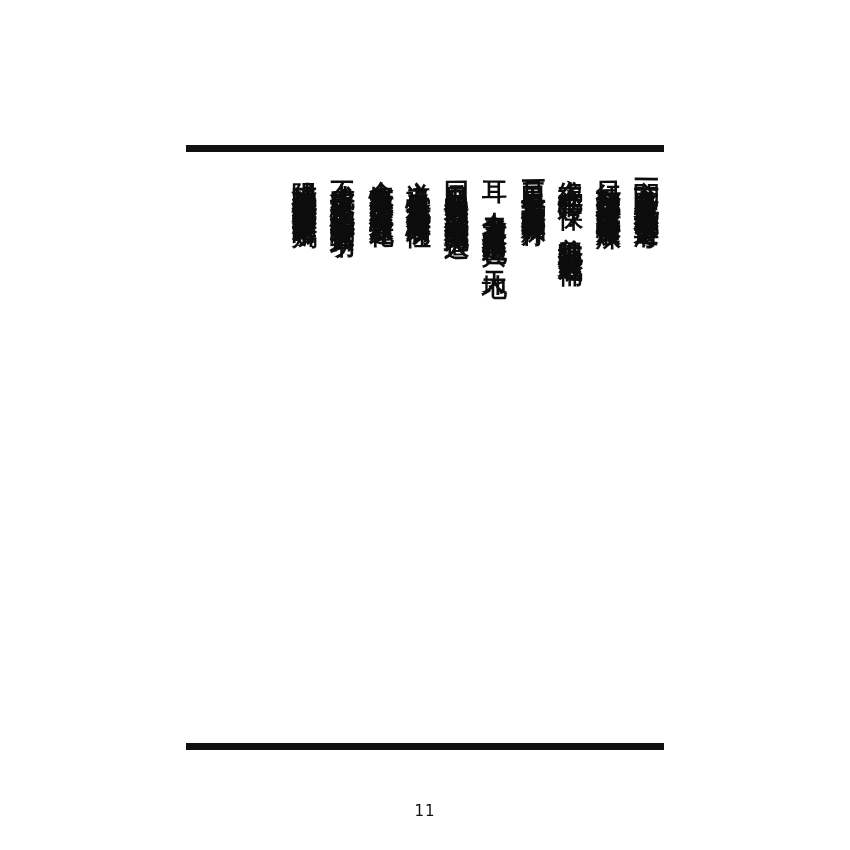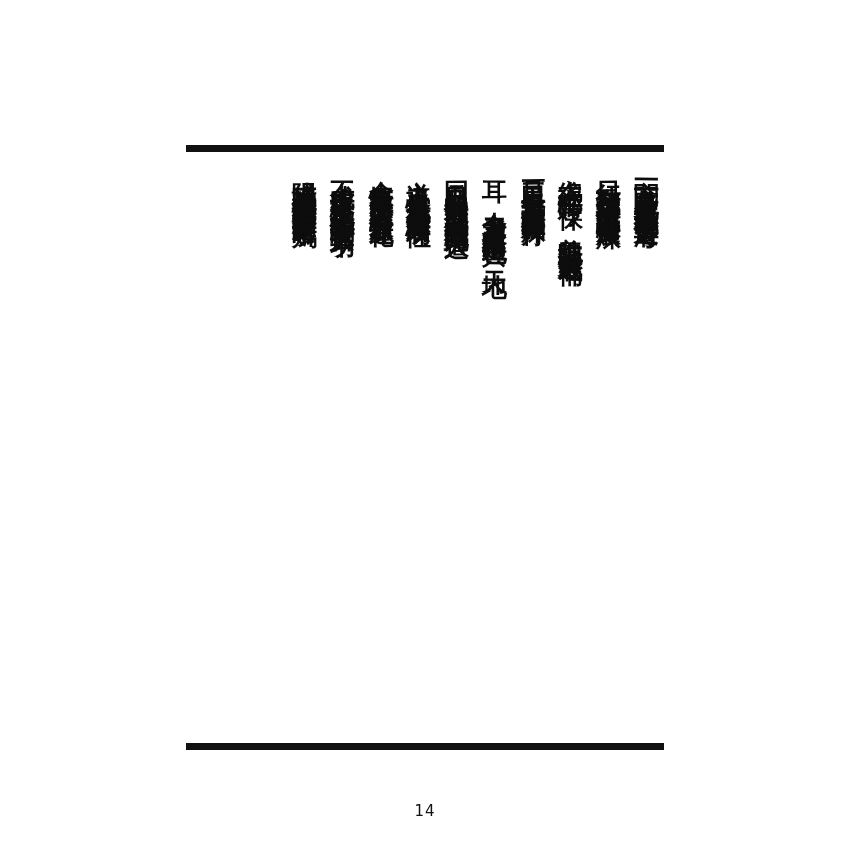--- a/index.html
+++ b/index.html
@@ -109,15 +109,15 @@
       <div class="col">足三田一身氣足方可坐三靜関而修煉神丹</div>
       <div class="col">耳　夫金者乃人之身中真陽是也與　天地</div>
       <div class="col">同出日月并明散則成氣聚則成丹此乃大道</div>
       <div class="col">之道之人自當悟爲凡人修煉全真者須明性</div>
       <div class="col">命大悟大徹無所不通若不得真火煅煉道化</div>
       <div class="col">不成虍叚終爲下鬼要坐三靜関者三百功不</div>
       <div class="col">成陽神不現若坐三靜関者避静去處不听鶏</div>
     </div>
   </div>
 
-  <div class="page-number">14</div>
+  <div class="page-number">11</div>
 
 </div>
 
 </body></html>

